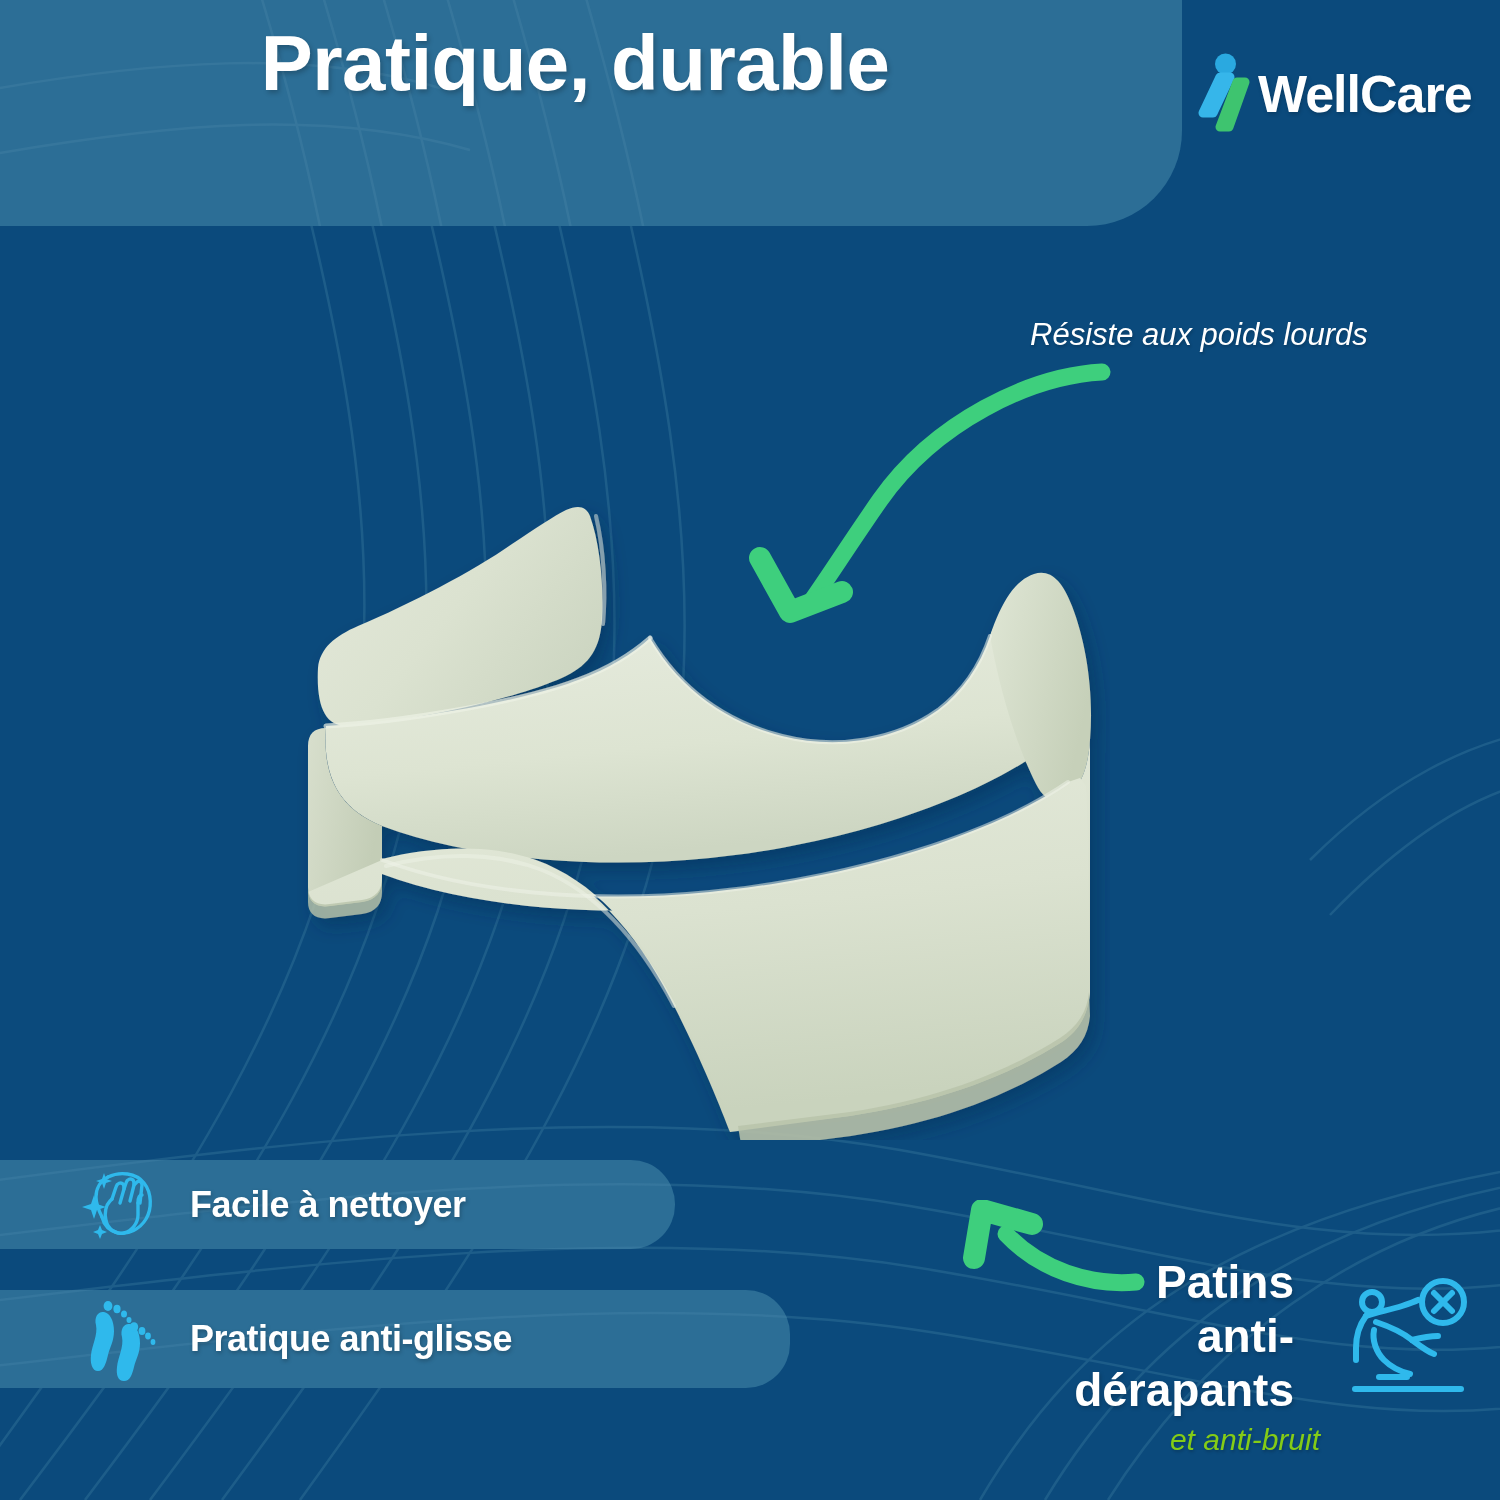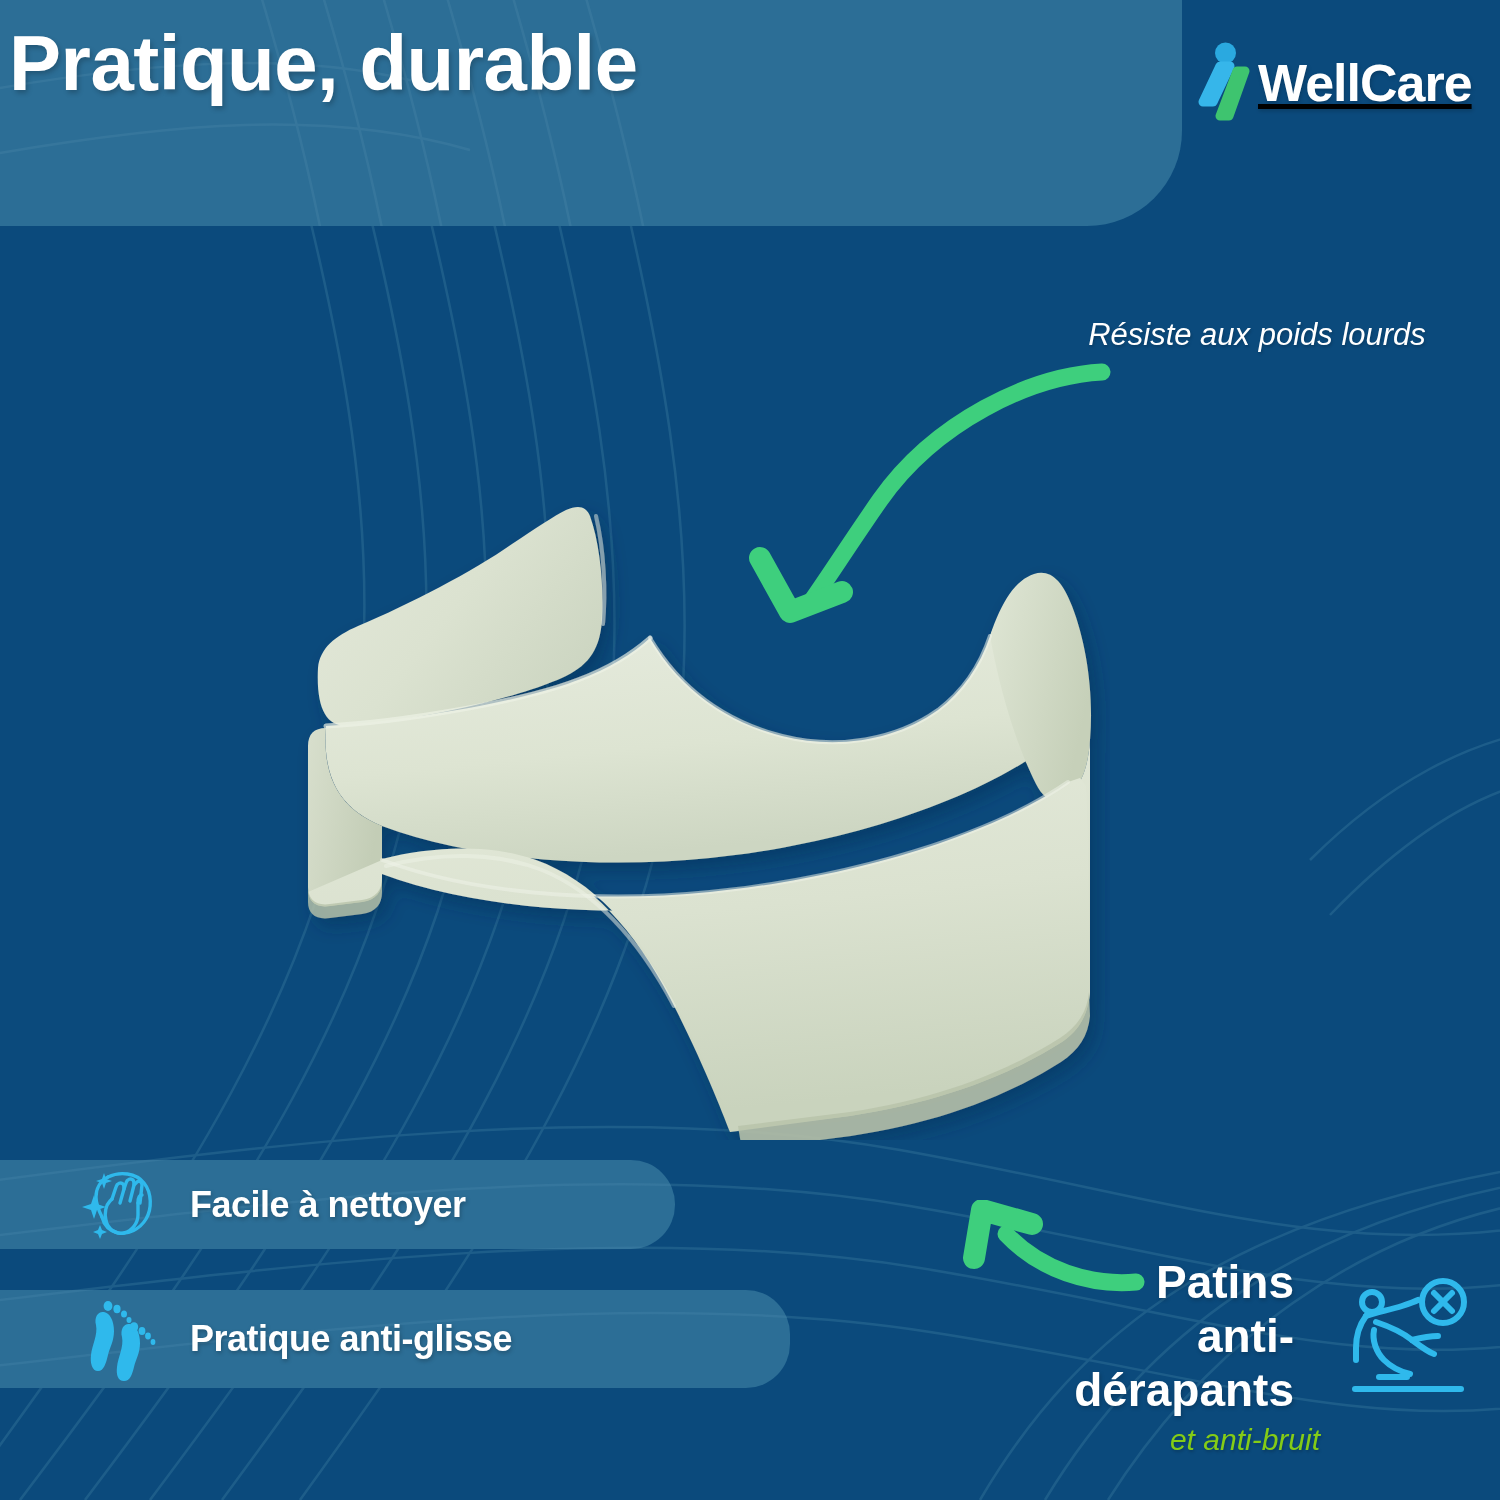--- a/index.html
+++ b/index.html
@@ -44,43 +44,41 @@
     width: 1500px;
     height: 500px;
     opacity: .55;
   }
 
   #title-block {
     position: absolute;
     left: 0;
     top: 16px;
     width: 1150px;
-    text-align: left;
+    text-align: center;
     z-index: 5;
-    padding-left: 9px;
   }
   .title-line {
     color: #ffffff;
     font-size: 78px;
     font-weight: bold;
     line-height: 94px;
     letter-spacing: -0.5px;
     text-shadow: 2px 3px 5px rgba(0,0,0,.22);
     white-space: nowrap;
   }
 
   
   #brand-logo {
     position: absolute;
     left: 1196px;
-    top: 42px;
+    top: 53px;
     display: flex;
     align-items: center;
     z-index: 6;
-    text-decoration: underline;
   }
   #brand-mark { width: 54px; height: 82px; }
   #brand-name {
     color: #ffffff;
     font-size: 52px;
     font-weight: bold;
     letter-spacing: -1px;
     margin-left: 8px;
     text-shadow: 1px 2px 4px rgba(0,0,0,.2);
   }
@@ -111,21 +109,21 @@
     font-size: 46px;
     font-weight: bold;
     line-height: 54px;
     text-align: right;
     text-shadow: 1px 2px 4px rgba(0,0,0,.22);
   }
   #callout-stable .co-sub {
     color: #ffffff;
     font-size: 31px;
     font-style: italic;
-    text-align: center;
+    text-align: left;
     margin-top: 12px;
     padding-right: 6px;
     text-shadow: 1px 2px 3px rgba(0,0,0,.2);
   }
   .icon-hammer { width: 108px; height: 100px; margin-left: 14px; flex: 0 0 auto; }
 
   
   #arrow-stable { position: absolute; left: 730px; top: 330px; width: 410px; height: 300px; }
   #arrow-patins { position: absolute; left: 940px; top: 1200px; width: 230px; height: 140px; }
 

